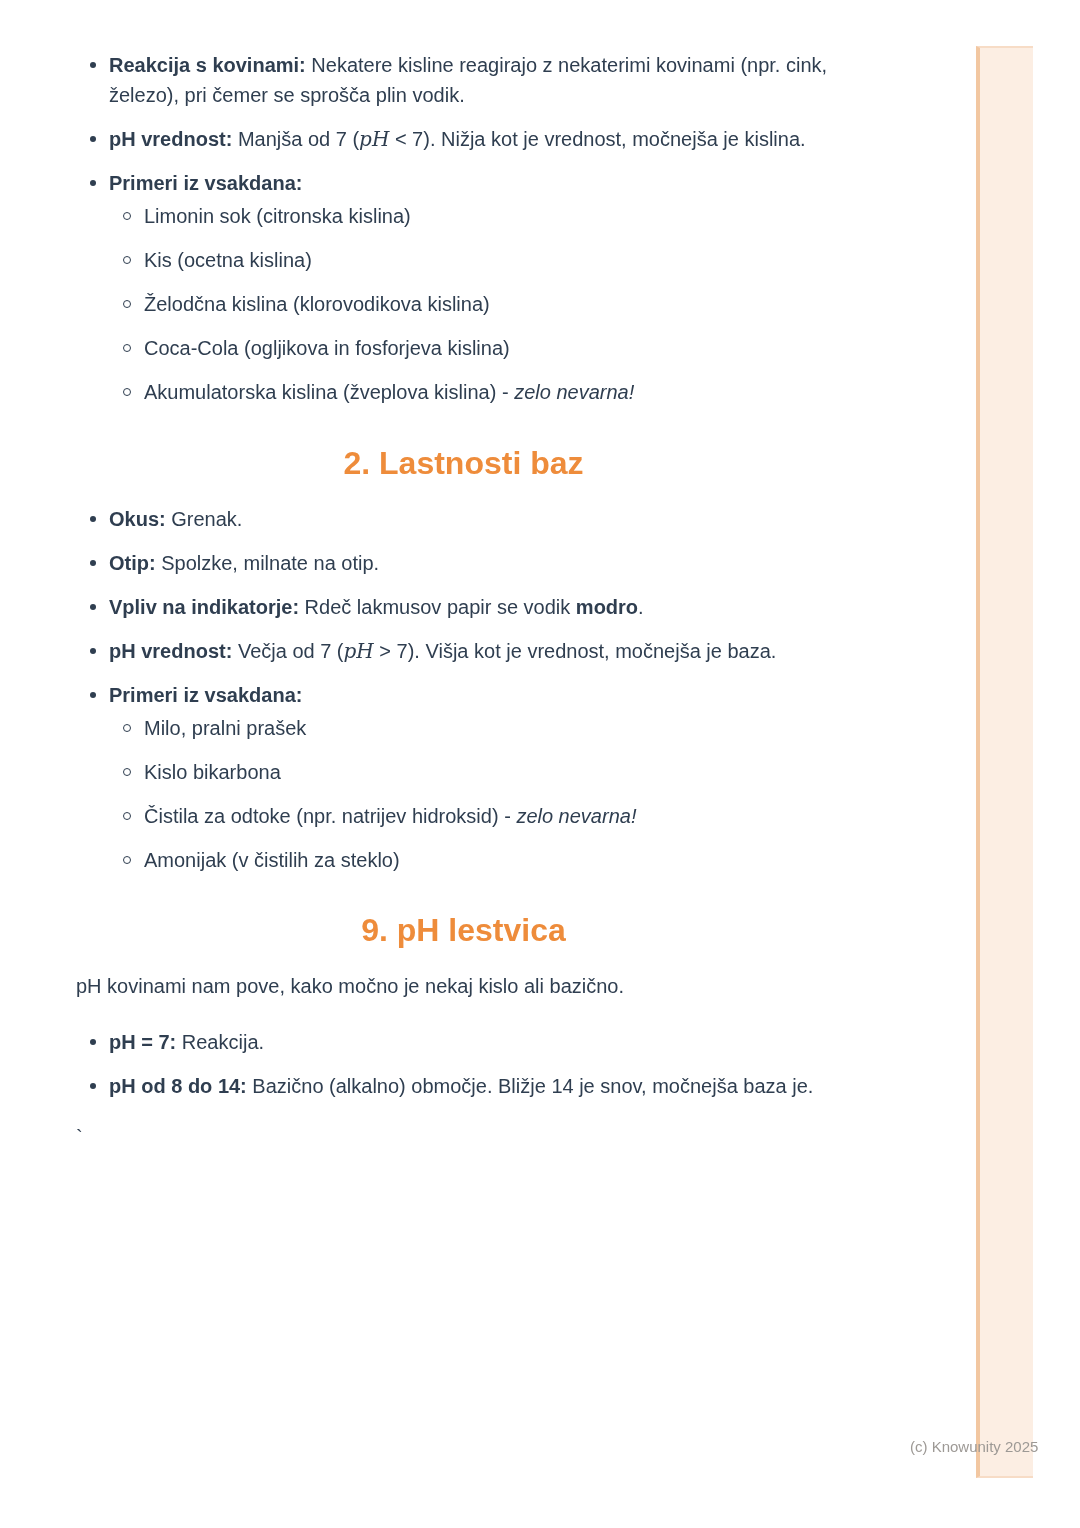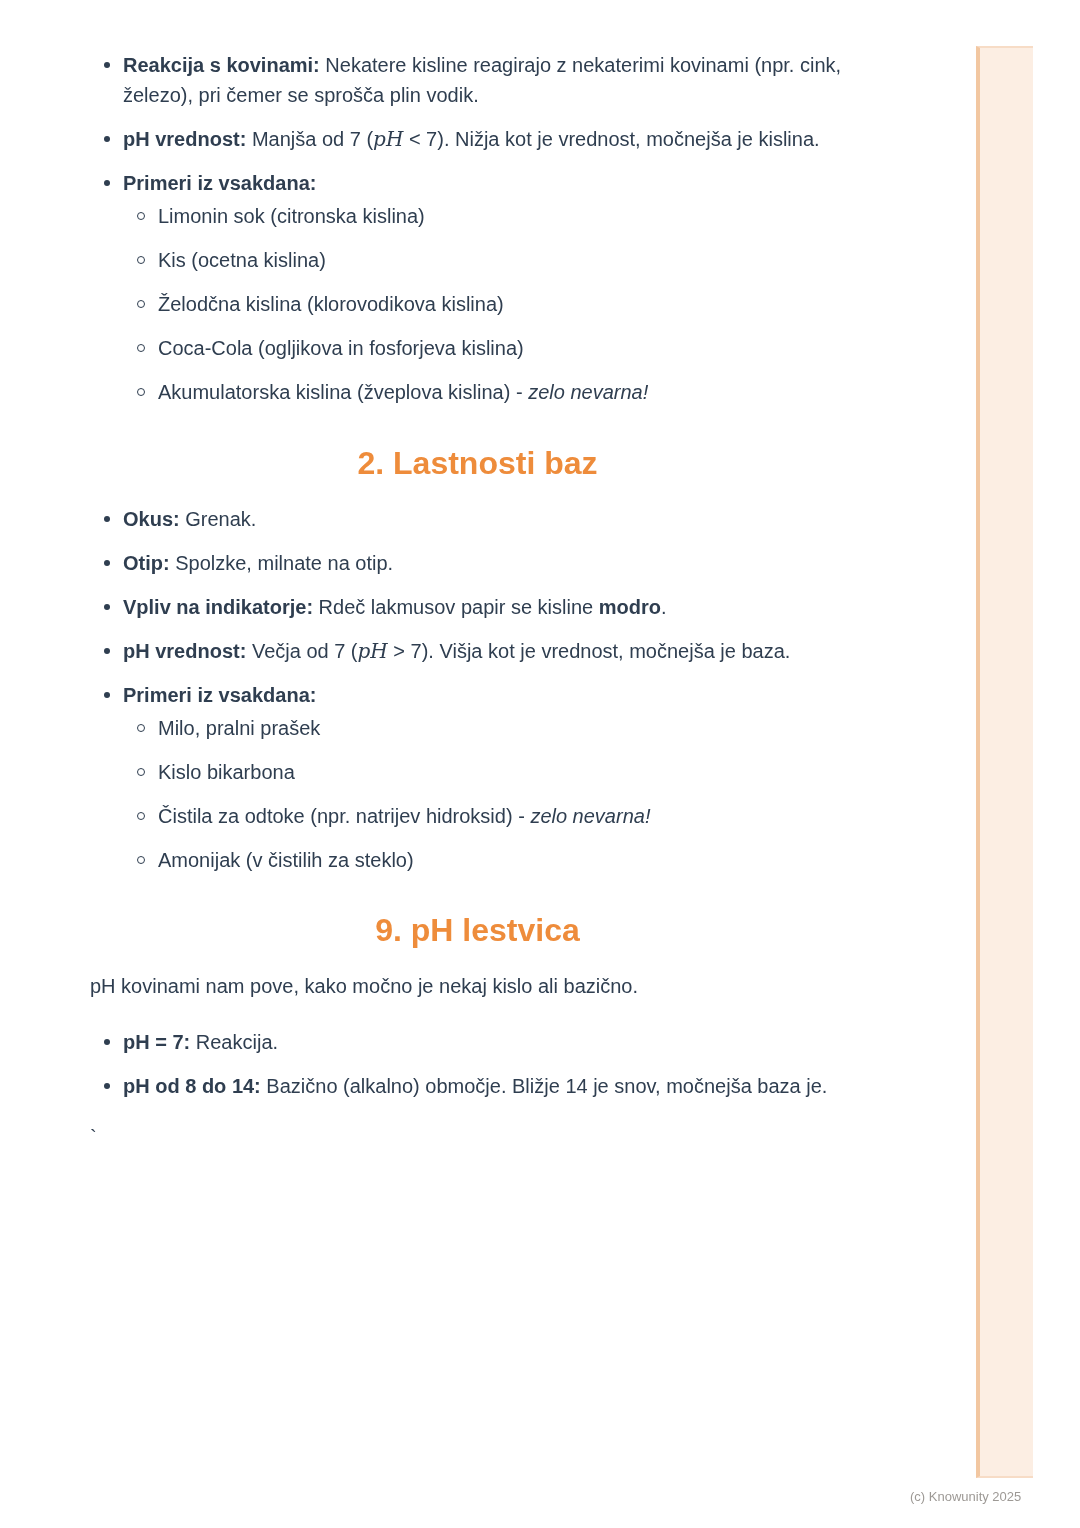--- a/index.html
+++ b/index.html
@@ -17,21 +17,21 @@
     left: 976px; top: 46px;
     width: 57px; height: 1432px;
     background: var(--strip-fill, #fceee3);
     border-left: 4px solid var(--strip-border, #f2c7a1);
     border-top: 2px solid var(--strip-border-soft, #f7dcc6);
     border-bottom: 2px solid var(--strip-border-soft, #f7dcc6);
     z-index: 0;
   }
   .content {
     position: absolute;
-    left: 90px; top: 50px;
+    left: 76px; top: 50px;
     width: 775px;
     font-size: 20px;
     line-height: 30px;
     z-index: 1;
   }
   ul.blk { list-style: none; margin: 0; padding: 0 0 0.5px 0; }
   li { position: relative; margin-bottom: 14px; white-space: pre-wrap; }
   li.l1 { padding-left: 33px; }
   li.l2 { padding-left: 68px; }
   li.l1 + li.l2 { margin-top: -11px; }
@@ -56,22 +56,22 @@
     margin: 24px 0 24px 0;
     text-align: center;
   }
   p.para { margin: 0 0 26px 0; }
   .stray { margin-top: 6px; }
   .b { font-weight: bold; }
   .i { font-style: italic; }
   .m { font-family: "DejaVu Serif", "Liberation Serif", serif; font-style: italic; }
   .footer {
     position: absolute;
-    top: 1488px; left: 910px;
-    font-size: 13px;
+    top: 1438px; left: 910px;
+    font-size: 15px;
     line-height: 18px;
     color: var(--muted, #9d9995);
     z-index: 2;
   }
 </style>
 </head>
 <body>
 
 <div>
   <div class="side-strip"></div>
@@ -84,21 +84,21 @@
         <li class="l2"><span class="marker"></span><span class="">Limonin sok (citronska kislina)</span></li>
         <li class="l2"><span class="marker"></span><span class="">Kis (ocetna kislina)</span></li>
         <li class="l2"><span class="marker"></span><span class="">Želodčna kislina (klorovodikova kislina)</span></li>
         <li class="l2"><span class="marker"></span><span class="">Coca-Cola (ogljikova in fosforjeva kislina)</span></li>
         <li class="l2"><span class="marker"></span><span class="">Akumulatorska kislina (žveplova kislina) - </span><span class="i">zelo nevarna!</span></li>
       </ul>
       <h2 class="sec">2. Lastnosti baz</h2>
       <ul class="blk">
         <li class="l1"><span class="marker"></span><span class="b">Okus:</span><span class=""> Grenak.</span></li>
         <li class="l1"><span class="marker"></span><span class="b">Otip:</span><span class=""> Spolzke, milnate na otip.</span></li>
-        <li class="l1"><span class="marker"></span><span class="b">Vpliv na indikatorje:</span><span class=""> Rdeč lakmusov papir se kisline </span><span class="b">modro</span><span class="">.</span></li>
+        <li class="l1"><span class="marker"></span><span class="b">Vpliv na indikatorje:</span><span class=""> Rdeč lakmusov papir se vodik </span><span class="b">modro</span><span class="">.</span></li>
         <li class="l1"><span class="marker"></span><span class="b">pH vrednost:</span><span class=""> Večja od 7 (</span><span class="m">pH</span><span class=""> &gt; 7). Višja kot je vrednost, močnejša je baza.</span></li>
         <li class="l1"><span class="marker"></span><span class="b">Primeri iz vsakdana:</span></li>
         <li class="l2"><span class="marker"></span><span class="">Milo, pralni prašek</span></li>
         <li class="l2"><span class="marker"></span><span class="">Kislo bikarbona</span></li>
         <li class="l2"><span class="marker"></span><span class="">Čistila za odtoke (npr. natrijev hidroksid) - </span><span class="i">zelo nevarna!</span></li>
         <li class="l2"><span class="marker"></span><span class="">Amonijak (v čistilih za steklo)</span></li>
       </ul>
       <h2 class="sec">9. pH lestvica</h2>
       <p class="para">pH kovinami nam pove, kako močno je nekaj kislo ali bazično.</p>
       <ul class="blk">

